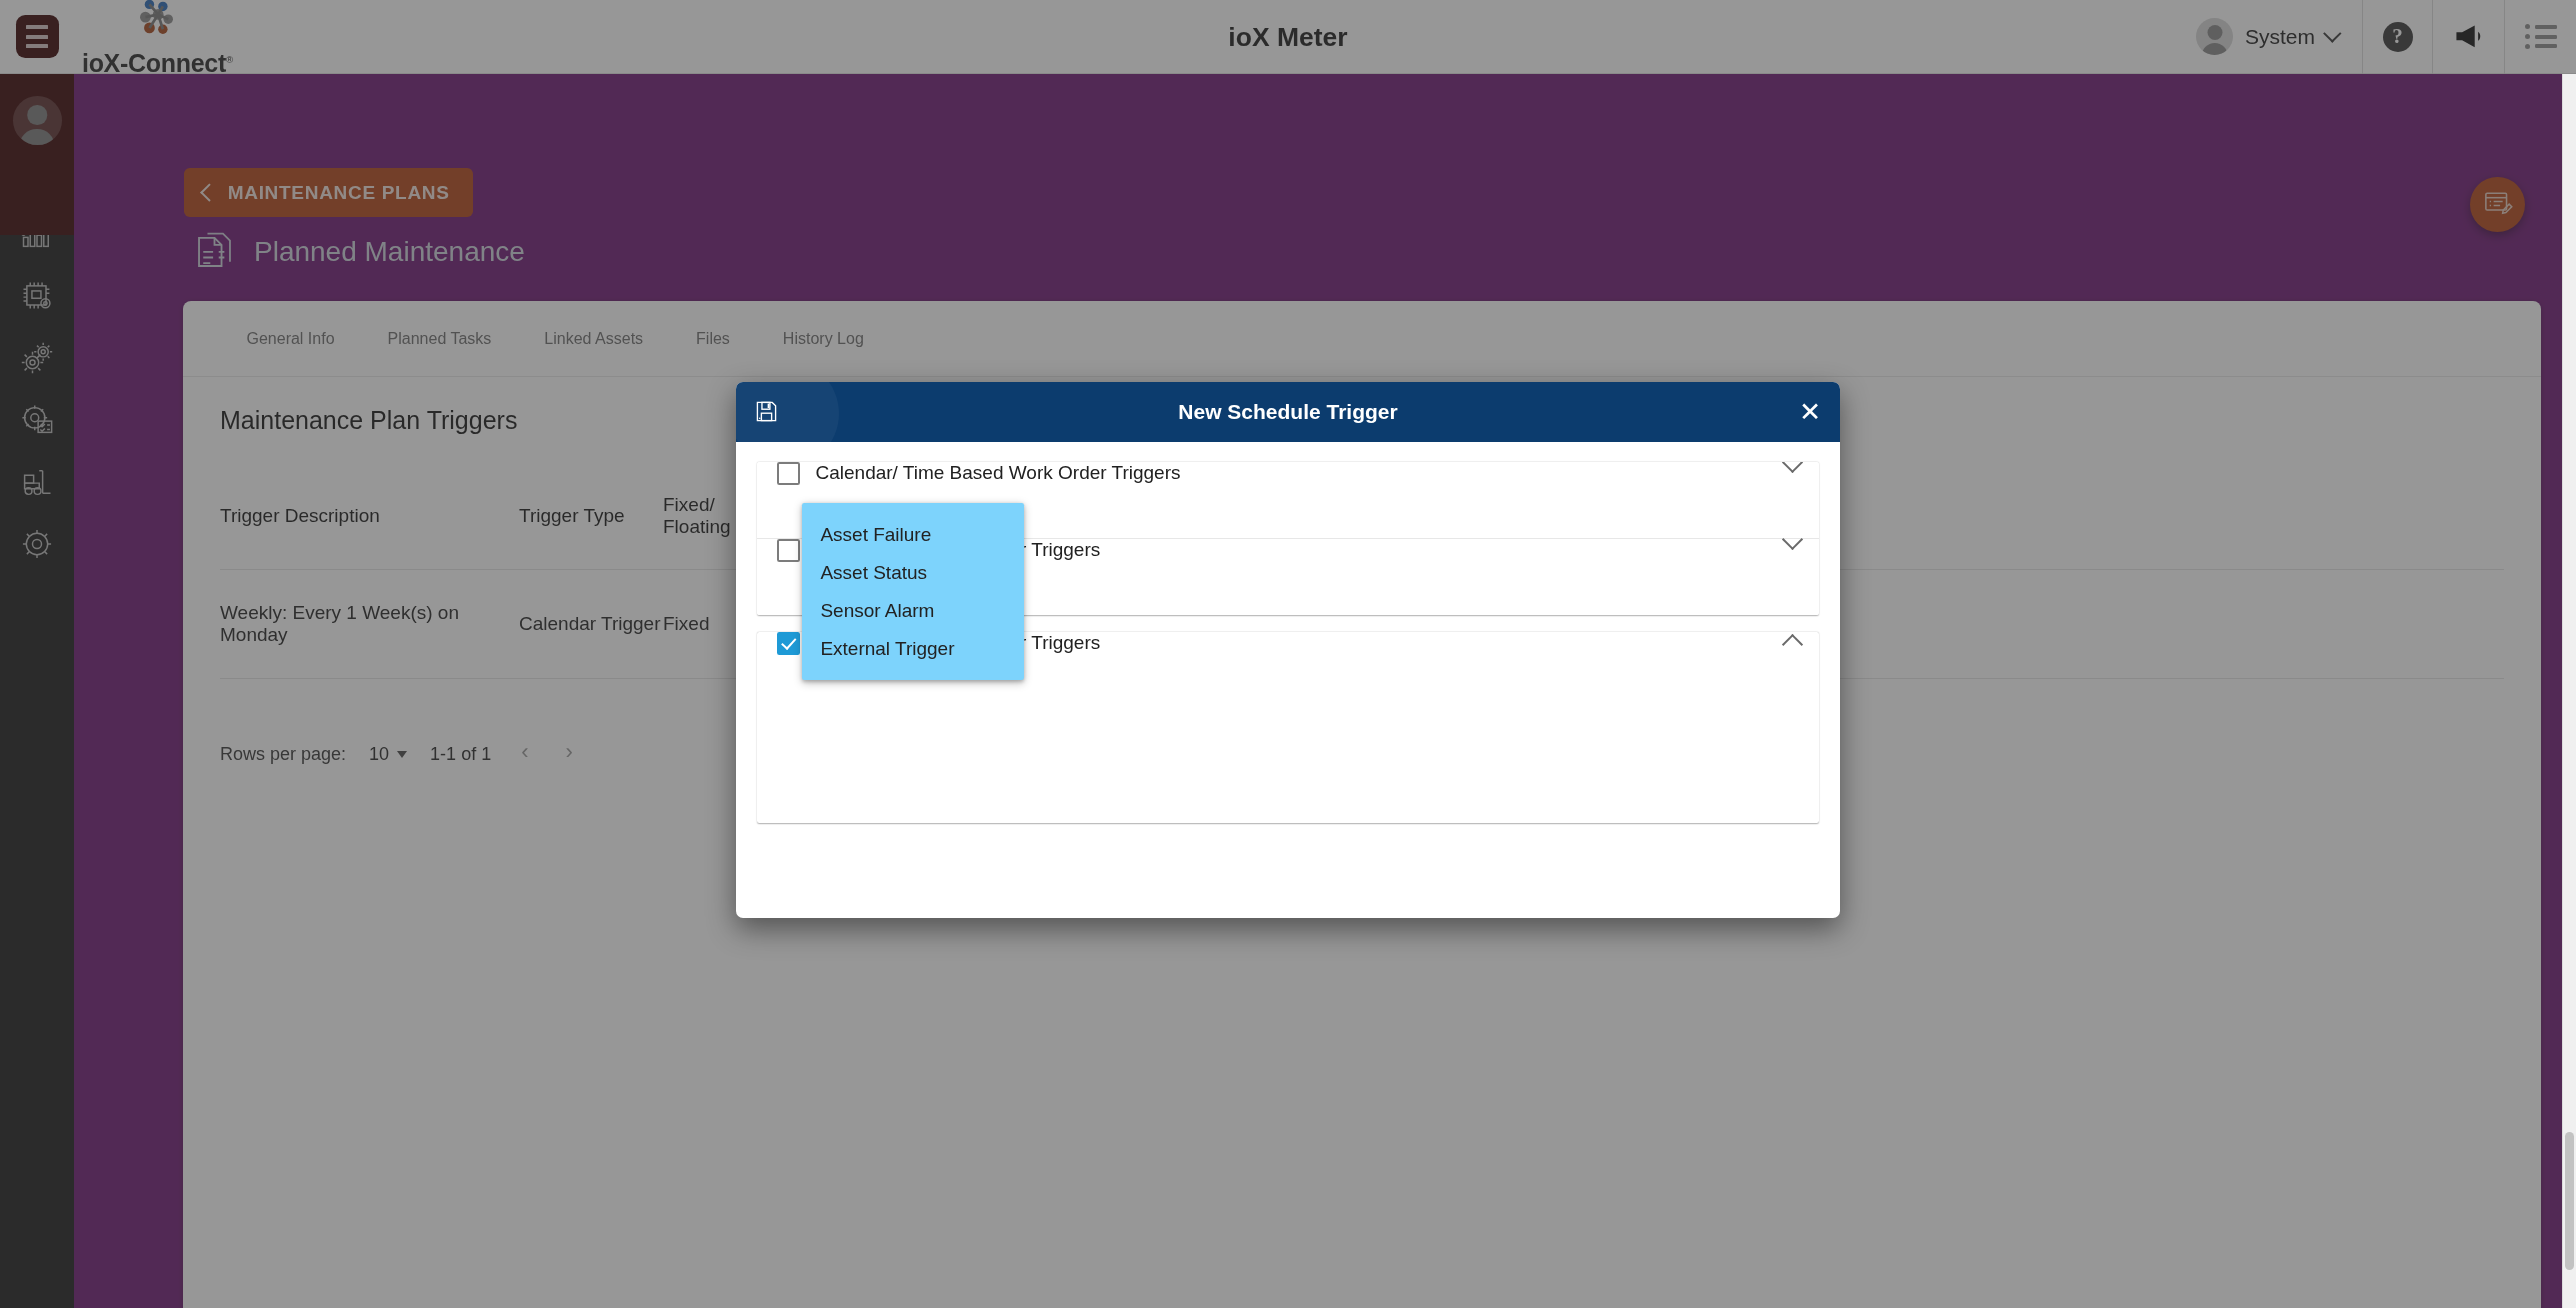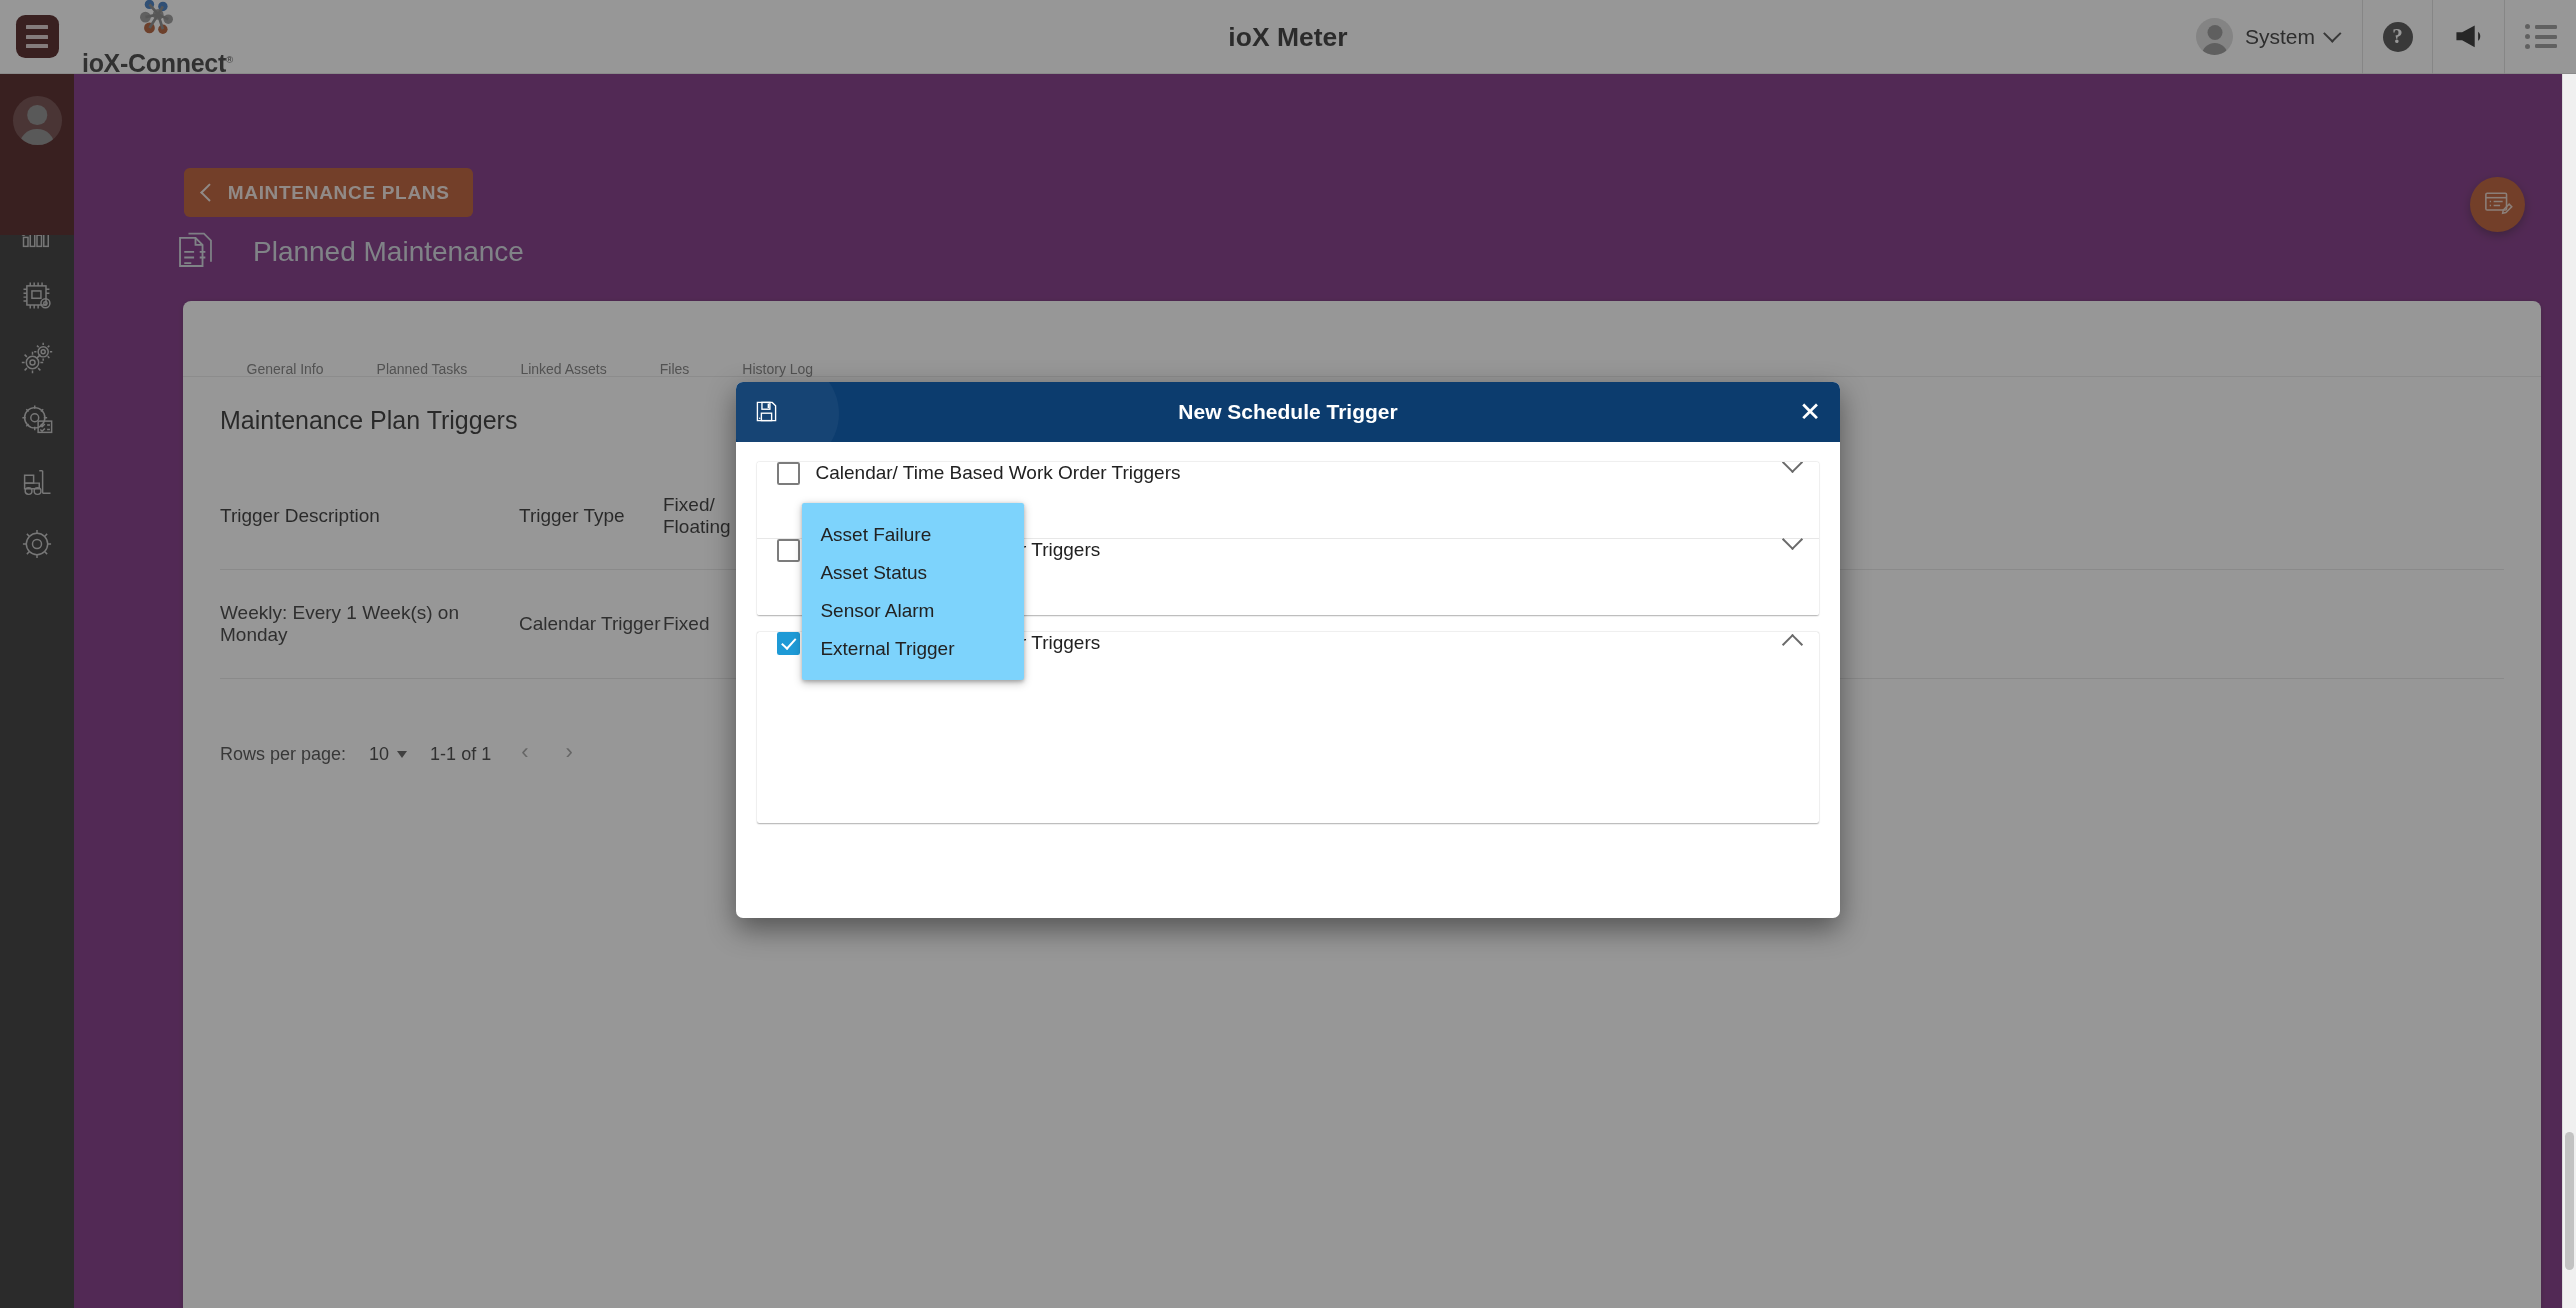--- a/index.html
+++ b/index.html
@@ -112,21 +112,21 @@
   .back-btn {
     position:absolute; left: 110px; top: 94px;
     height: 49px; padding: 0 23px 0 15px;
     background: #b4481a; border: none; border-radius: 5.8px;
     display:flex; align-items:center; gap: 12.6px;
     color:#f3e4dd; font-size: 19px; font-weight: 600; letter-spacing: 0.7px;
     cursor:pointer;
   }
   .back-chev { width: 12.6px; height: 12.6px; border-left: 2.9px solid #f3e4dd; border-bottom: 2.9px solid #f3e4dd; transform: rotate(45deg); margin-left:3.5px; }
 
-  .page-head { position:absolute; left: 99px; top: 154px; display:flex; align-items:center; gap: 35px; }
+  .page-head { position:absolute; left: 118px; top: 154px; display:flex; align-items:center; gap: 17px; }
   .page-head svg { width: 45px; height: 45px; }
   .page-title { font-size: 28px; color: #cfd6de; font-weight: 400; }
 
   .fab {
     position:absolute; right: 51px; top: 103px;
     width: 55px; height: 55px; border-radius: 50%;
     background: #b4481a; display:flex; align-items:center; justify-content:center;
     box-shadow: 0 3.5px 9.2px rgba(0,0,0,0.4); cursor:pointer; border:none;
   }
   .fab svg { width: 31px; height: 31px; }
@@ -137,22 +137,22 @@
     background: #ffffff; border-radius: 8px 8px 0 0;
     box-shadow: 0 1.2px 5.8px rgba(0,0,0,0.25);
     overflow:hidden;
   }
   .tabs {
     display:flex; align-items:center; height: 76px;
     padding-left: 37px; gap: 0;
     border-bottom: 0.6px solid #e8e8e8;
   }
   .tab {
-    font-size: 14px; color: #6f6f6f; padding: 0 26.5px; height: 76px;
-    display:flex; align-items:flex-end; cursor:pointer; white-space:nowrap;
+    font-size: 16px; color: #6f6f6f; padding: 0 26.5px; height: 76px;
+    display:flex; align-items:center; cursor:pointer; white-space:nowrap;
     position: relative;
   }
   .tab.active { color: #13375e; font-weight: 600; }
   .tab.active::after {
     content:""; position:absolute; left: 10.4px; right: 10.4px; bottom: 0; height: 4px; background:#13375e;
   }
 
   .card-body { padding: 0 37px; position:relative; }
   .section-row { display:flex; align-items:center; height: 86px; }
   .section-title { font-size: 25px; color: #1b1b1b; font-weight: 400; }

